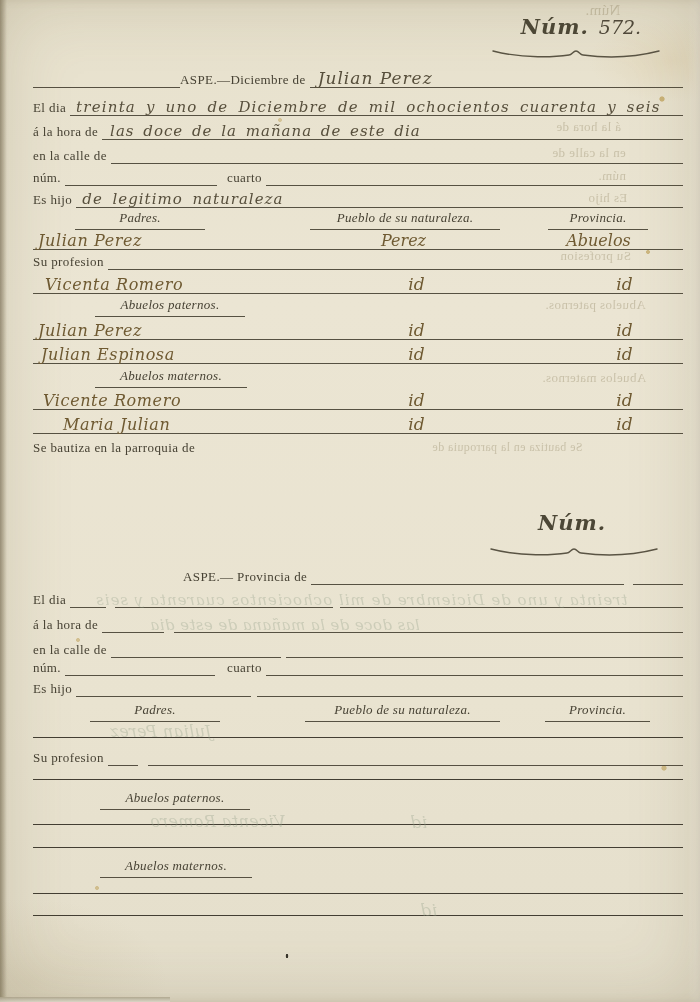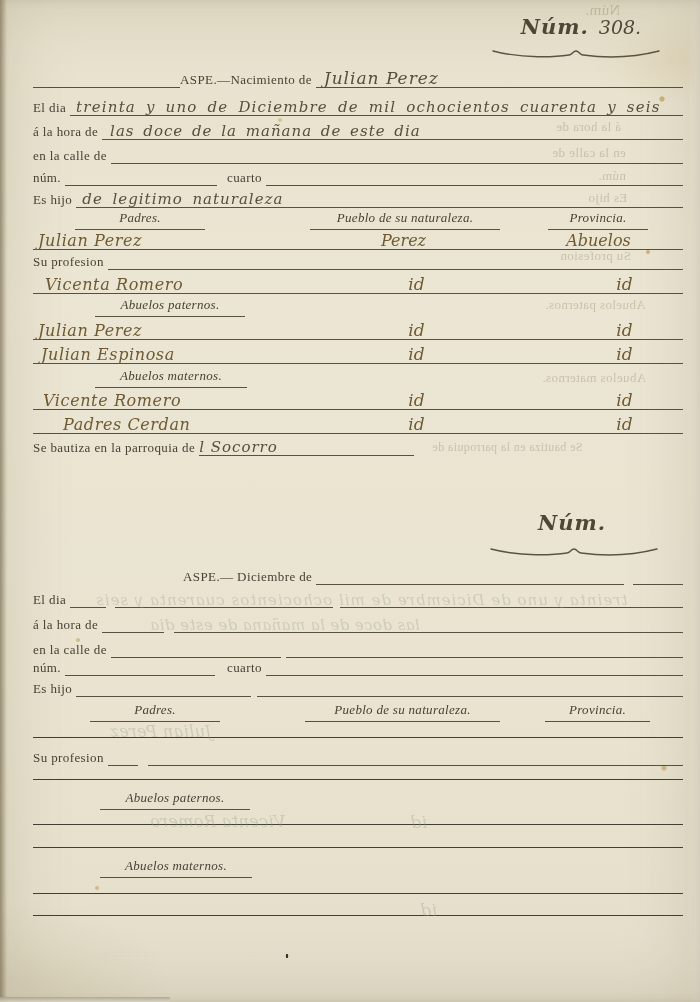--- a/index.html
+++ b/index.html
@@ -46,29 +46,29 @@
   .ghost{position:absolute;transform:scaleX(-1);color:#a89e80;opacity:.5;font-size:13px;
     white-space:nowrap;filter:blur(.4px);letter-spacing:.4px;}
   .ghost-hw{font-family:"DejaVu Serif",serif;font-style:italic;color:#93a089;opacity:.33;}
 </style>
 </head>
 <body>
 
 <div class="page">
 
   <div class="numblock" style="top:14px;left:492px;width:178px;">
-    <span class="numlbl">Núm.</span><span class="numval hw-d">308.</span>
+    <span class="numlbl">Núm.</span><span class="numval hw-d">572.</span>
   </div>
   <svg class="brace" style="top:47px;left:490px;" width="172" height="14" viewBox="0 0 172 14">
     <path d="M3,4 C34,12 66,10 79,8 C82,8 83,4 86,4 C89,4 90,8 93,8 C108,10 138,12 169,4" fill="none" stroke="#5a5444" stroke-width="1.4" stroke-linecap="round"></path>
   </svg>
 
   <div class="frow" style="top:68px;">
     <span class="seg" style="width:147px"></span>
-    <span class="plabel">ASPE.—Nacimiento de</span>
+    <span class="plabel">ASPE.—Diciembre de</span>
     <span class="fill">
       <span class="hw hw-d" style="left:8px;font-size:17px;letter-spacing:1px;">Julian Perez</span>
     </span>
   </div>
 
   <div class="frow" style="top:96px;">
     <span class="plabel">El dia</span>
     <span class="fill">
       <span class="hw hw-d" style="left:6px;font-size:15px;letter-spacing:1.2px;word-spacing:4px;">treinta y uno de Diciembre de mil ochocientos cuarenta y seis</span>
     </span>
@@ -156,44 +156,41 @@
   <div class="frow" style="top:390px;">
     <span class="fill">
       <span class="hw hw-s" style="left:10px;font-size:16px;letter-spacing:.6px;">Vicente Romero</span>
       <span class="hw hw-s" style="left:59%;transform:translateX(-50%);font-size:17px;">id</span>
       <span class="hw hw-s" style="left:91%;transform:translateX(-50%);font-size:17px;">id</span>
     </span>
   </div>
 
   <div class="frow" style="top:414px;">
     <span class="fill">
-      <span class="hw hw-s" style="left:30px;font-size:16px;letter-spacing:.6px;">Padres Cerdan</span>
+      <span class="hw hw-s" style="left:30px;font-size:16px;letter-spacing:.6px;">Maria Julian</span>
       <span class="hw hw-s" style="left:59%;transform:translateX(-50%);font-size:17px;">id</span>
       <span class="hw hw-s" style="left:91%;transform:translateX(-50%);font-size:17px;">id</span>
     </span>
   </div>
 
   <div class="frow" style="top:436px;">
     <span class="plabel">Se bautiza en la parroquia de</span>
-    <span class="fill" style="flex:0 0 215px">
-      <span class="hw hw-d" style="left:0;font-size:15px;letter-spacing:1px;">l Socorro</span>
-    </span>
     <span class="sp" style="flex:1 1 auto"></span>
   </div>
 
   <div class="numblock" style="top:510px;left:488px;width:178px;">
     <span class="numlbl">Núm.</span><span class="numval hw-d"></span>
   </div>
   <svg class="brace" style="top:545px;left:488px;" width="172" height="14" viewBox="0 0 172 14">
     <path d="M3,4 C34,12 66,10 79,8 C82,8 83,4 86,4 C89,4 90,8 93,8 C108,10 138,12 169,4" fill="none" stroke="#5a5444" stroke-width="1.4" stroke-linecap="round"></path>
   </svg>
 
   <div class="frow" style="top:565px;">
     <span class="sp" style="width:150px"></span>
-    <span class="plabel">ASPE.— Diciembre de</span>
+    <span class="plabel">ASPE.— Provincia de</span>
     <span class="fill">
       <span class="hw hw-d" style="left:8px;font-size:15px;"></span>
     </span>
     <span class="sp" style="width:9px"></span>
     <span class="seg" style="width:50px"></span>
   </div>
 
   <div class="frow" style="top:588px;">
     <span class="plabel">El dia</span>
     <span class="seg" style="width:36px"></span>

